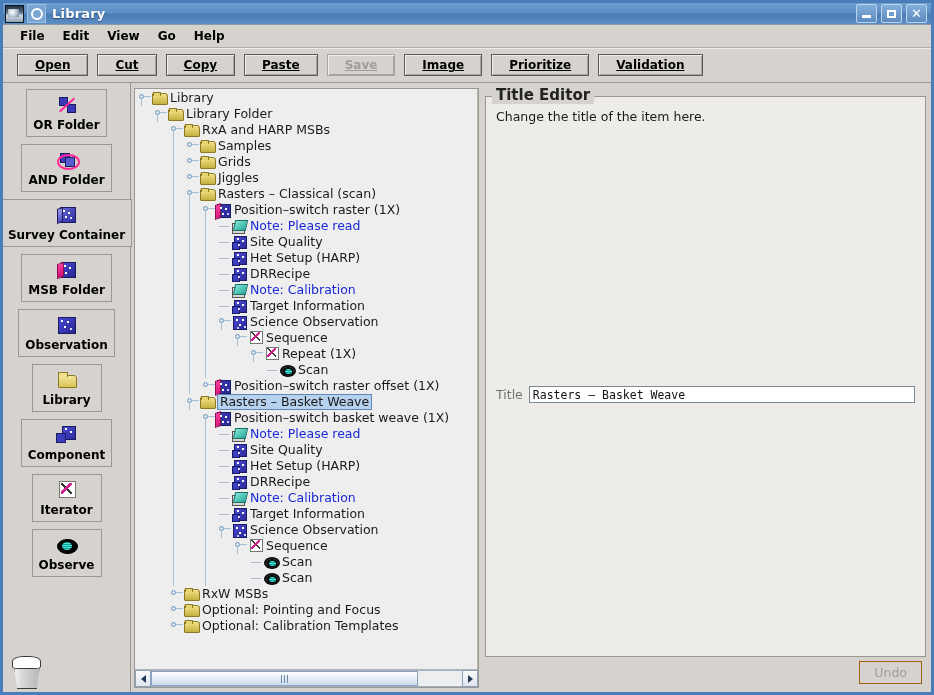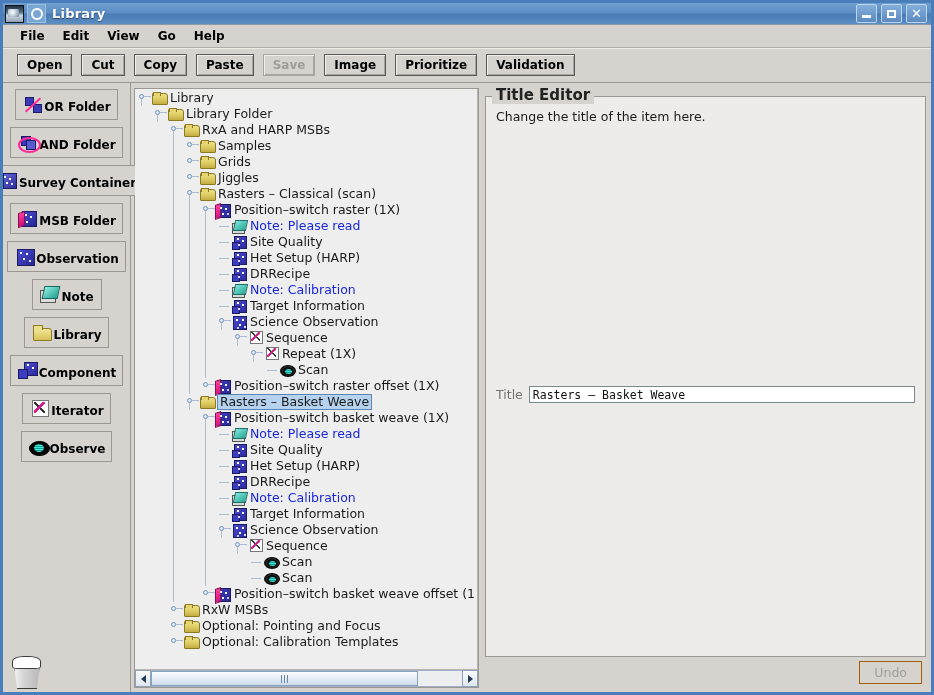--- a/index.html
+++ b/index.html
@@ -79,41 +79,42 @@
   }
   
   .toolbar{
     height:34px;flex:0 0 34px;background:#d6d3ce;
     display:flex;align-items:center;padding-left:14px;gap:9px;
     border-bottom:1px solid #9b9792;
     box-shadow:inset 0 1px 0 #efece8;
   }
   .tbtn{
     border:1px solid #5a5a5a;background:#d6d3ce;
-    padding:3px 9px;font-size:12px;font-weight:bold;color:#000;
+    padding:3px 17px;font-size:12px;font-weight:bold;color:#000;
     line-height:14px;
     box-shadow:inset 1px 1px 0 #f2efeb, inset -1px -1px 0 #a8a49e;
+    text-decoration:underline;
   }
   .tbtn.disabled{color:#a19d98;border-color:#a8a49e;font-weight:bold;}
   
   .body{
     flex:1;display:flex;overflow:hidden;padding:0;
   }
   
   .palette{
     width:128px;flex:0 0 128px;background:#d6d3ce;
     border-right:1px solid #9b9792;
     display:flex;flex-direction:column;align-items:center;
     padding-top:6px;
     position:relative;
     box-sizing:border-box;
   }
   .pbtn{
     border:1px solid #9b9792;background:#d6d3ce;
-    display:flex;flex-direction:row;align-items:center;justify-content:center;
+    display:flex;flex-direction:column;align-items:center;justify-content:center;
     margin-bottom:7px;
     padding:5px 6px 4px 6px;
     min-width:56px;
   }
   .pbtn .plabel{font-size:12px;font-weight:bold;color:#000;margin-top:3px;white-space:nowrap;}
   .picon{width:22px;height:20px;position:relative;}
   .trash{
     position:absolute;left:7px;bottom:4px;width:34px;height:34px;
   }
   .trash .can{
@@ -396,27 +397,20 @@
         </div>
 
         <div class="pbtn">
           <div class="picon">
             <div style="position:absolute;left:3px;top:2px;width:16px;height:15px;background:linear-gradient(135deg,#4a4ad6,#26268f);border:1px solid #1b1b63;"></div>
             <div style="position:absolute;left:6px;top:5px;width:2px;height:2px;background:#fff;box-shadow:6px 1px 0 #fff,3px 6px 0 #fff,9px 8px 0 #dde;"></div>
           </div>
           <div class="plabel">Observation</div>
         </div>
 
-        <div class="pbtn">
-          <div class="picon">
-            <div style="position:absolute;left:1px;top:5px;width:14px;height:11px;background:#dcdcdc;border:1px solid #555;"></div>
-            <div style="position:absolute;left:4px;top:1px;width:14px;height:11px;background:linear-gradient(135deg,#8ef0e2,#24a093);border:1px solid #16665d;transform:skewX(-12deg);"></div>
-          </div>
-          <div class="plabel">Note</div>
-        </div>
 
         <div class="pbtn">
           <div class="picon">
             <div style="position:absolute;left:2px;top:5px;width:17px;height:11px;background:linear-gradient(to bottom,#f2e698,#d8c257);border:1px solid #8d7a22;border-radius:1px 3px 1px 1px;"></div>
             <div style="position:absolute;left:2px;top:2px;width:8px;height:4px;background:#ece08c;border:1px solid #8d7a22;border-bottom:none;"></div>
           </div>
           <div class="plabel">Library</div>
         </div>
 
         <div class="pbtn">
@@ -893,33 +887,20 @@
                     <span class="vline" style="left: 38px;"></span>
                     <span class="vline" style="left: 70px;"></span>
                   </span>
                   <span class="handle leaf">
                     <span class="arm"></span>
                   </span>
                   <span class="ic">
                     <span class="ic-scan"></span>
                   </span>
                   <span class="lbl">Scan</span>
-                </div>
-                <div class="row">
-                  <span class="ind" style="width: 64px;">
-                    <span class="vline" style="left: 38px;"></span>
-                  </span>
-                  <span class="handle col">
-                    <span class="arm"></span>
-                    <span class="knob"></span>
-                  </span>
-                  <span class="ic">
-                    <span class="ic-msb"></span>
-                  </span>
-                  <span class="lbl">Position–switch basket weave offset (1</span>
                 </div>
                 <div class="row">
                   <span class="ind" style="width: 32px;"></span>
                   <span class="handle col">
                     <span class="arm"></span>
                     <span class="knob"></span>
                   </span>
                   <span class="ic">
                     <span class="ic-folder"></span>
                   </span>

